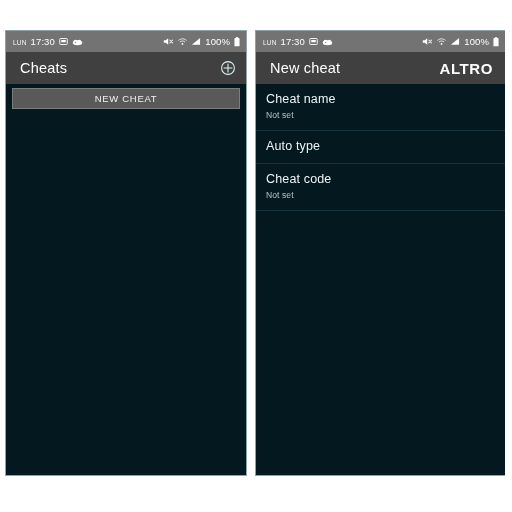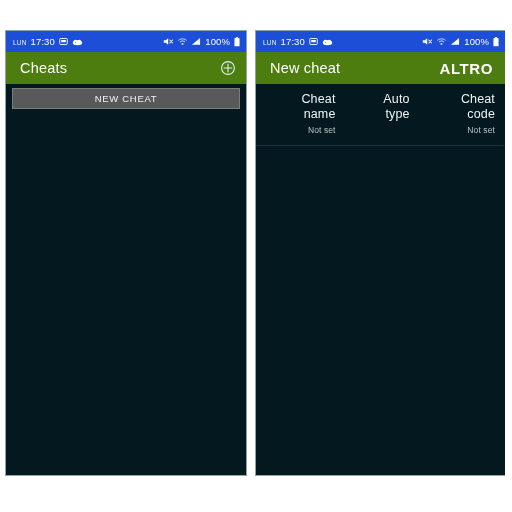--- a/index.html
+++ b/index.html
@@ -40,21 +40,21 @@
     left: 255px;
     width: 250px;
     border: 1px solid #8fa3a7;
     border-right: none;
     box-sizing: border-box;
   }
 
   
   .statusbar {
     height: 21px;
-    background: #1d4ed8;
+    background: #737373;
     display: flex;
     align-items: center;
     padding: 0 6px 0 7px;
     box-sizing: border-box;
     color: #ffffff;
     font-size: 9px;
     letter-spacing: 0.1px;
   }
   .sb-left {
     display: flex;
@@ -89,21 +89,21 @@
     display: inline-flex;
     align-items: center;
     justify-content: center;
     line-height: 1;
   }
   .sb-ico svg { display: block; }
 
   
   .appbar {
     height: 32px;
-    background: #4d7c0f;
+    background: #404040;
     display: flex;
     align-items: center;
     padding: 0 9px 0 14px;
     box-sizing: border-box;
     color: #ffffff;
   }
   .appbar-title {
     font-size: 14.5px;
     font-weight: 400;
     letter-spacing: 0.2px;
@@ -148,22 +148,21 @@
     letter-spacing: 0.7px;
     display: flex;
     align-items: center;
     justify-content: center;
     font-family: "Liberation Sans", sans-serif;
   }
 
   
   .settings-list {
     display: flex;
-    flex-direction: row;
-    text-align: right;
+    flex-direction: column;
   }
   .settings-row {
     padding: 8px 10px 9px 10px;
     border-bottom: 1px solid #16323c;
     box-sizing: border-box;
   }
   .settings-row:first-child {
     border-top: none;
   }
   .row-title {

